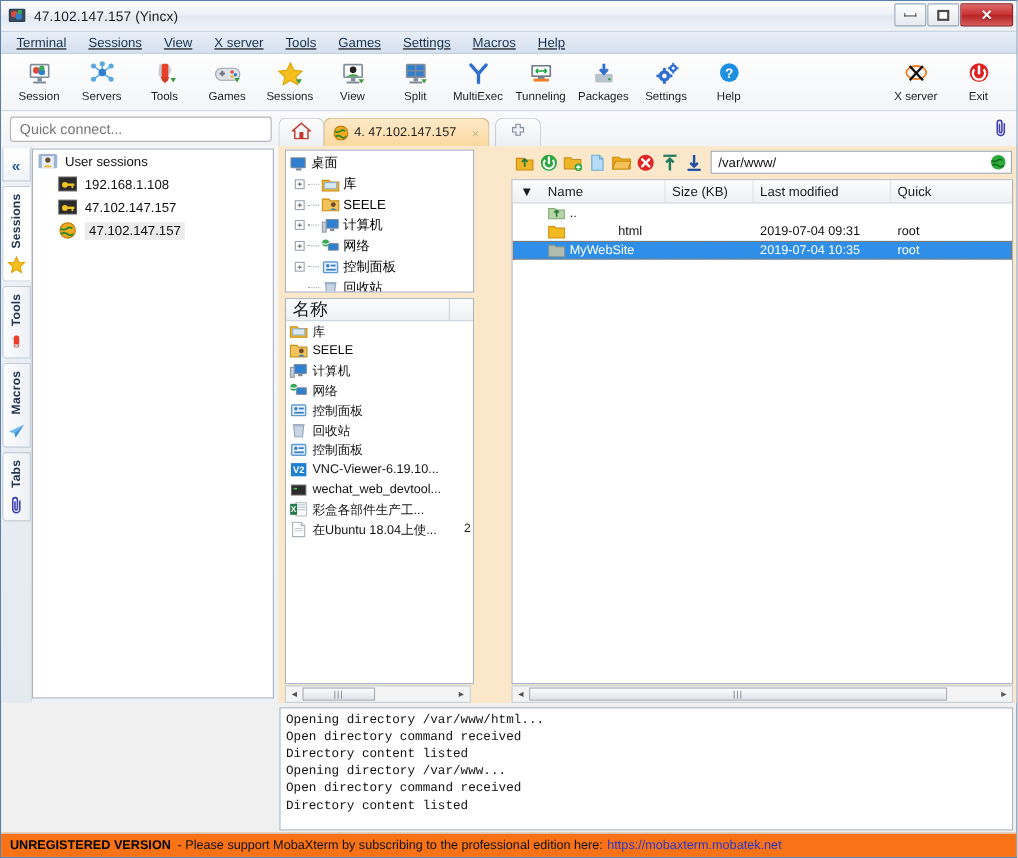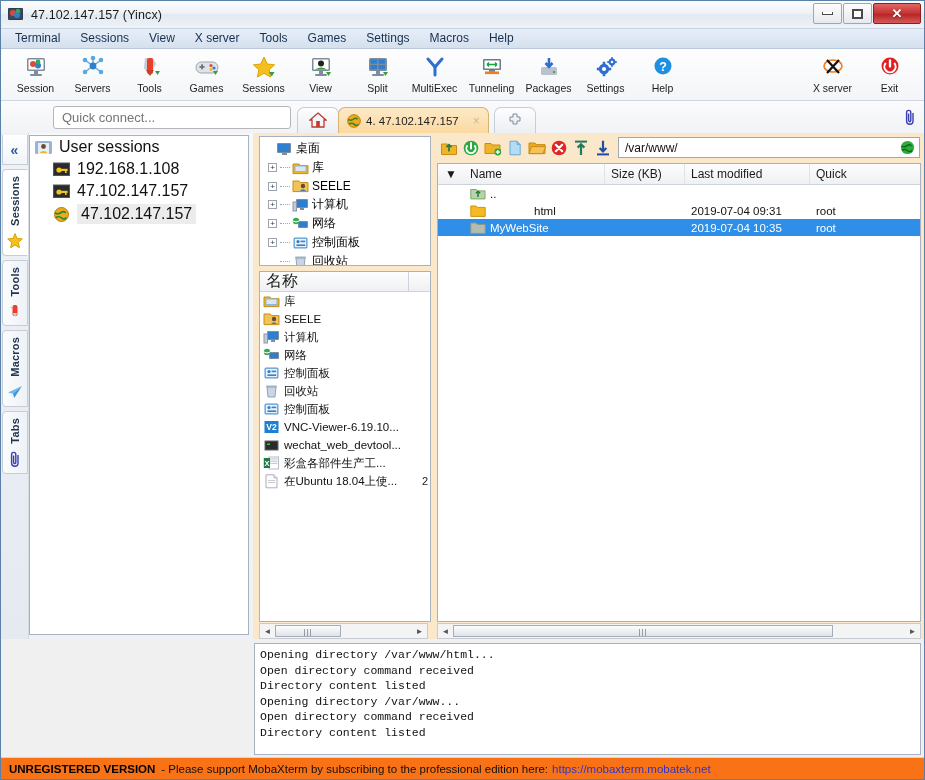--- a/index.html
+++ b/index.html
@@ -52,23 +52,24 @@
   }
   .win-glyph-min { width: 11px; height: 3px; border: 1px solid #4a4a4a; border-top:none; background:#fff;}
   .win-glyph-max { width: 11px; height: 10px; border: 2px solid #4a4a4a; background:#fff; }
   .win-glyph-close { color: #fff; font-size: 13px; font-weight: bold; font-family: "Liberation Sans", sans-serif; text-shadow: 0 1px 1px rgba(0,0,0,.5); }
 
   
   .menubar {
     height: 20px;
     background: linear-gradient(to bottom, #e7eef8, #d5e0ee);
     border-bottom: 1px solid #b9c8da;
-    display: flex; align-items: flex-start;
+    display: flex; align-items: center;
     padding: 0 4px;
     flex: 0 0 auto;
+    text-decoration: underline;
   }
   .menu-item {
     font-size: 12px; color: #16304f;
     padding: 2px 10px; cursor: default; white-space: nowrap;
   }
 
   
   .toolbar {
     height: 52px;
     background: linear-gradient(to bottom, #fefefe 0%, #f3f5f8 100%);
@@ -85,21 +86,21 @@
     cursor: default;
   }
   .tb-ico { height: 25px; width: 30px; position: relative; margin-bottom: 2px; }
   .tb-lbl { font-size: 10.5px; color: #1d1d1d; white-space: nowrap; }
   .tb-spacer { flex: 1 1 auto; }
 
   
   .qcrow { height: 32px; display: flex; align-items: flex-end; flex: 0 0 auto;
     background: linear-gradient(to bottom,#fbfbfc,#f1f3f6);
   }
-  .qc-wrap { width: 252px; padding: 3px 6px 4px 8px; margin-left: 44px; }
+  .qc-wrap { width: 252px; padding: 3px 6px 4px 8px; }
   .qc-input {
     width: 100%; height: 23px; border: 1px solid #b6b6b6;
     border-radius: 3px; background: #fff;
     font-size: 13px; color: #8a8a8a; padding: 0 8px;
     font-family: "Liberation Sans", sans-serif;
   }
   .tabstrip { flex: 1 1 auto; display: flex; align-items: flex-end; height: 32px;
     position: relative; }
   .tab {
     height: 26px; display: flex; align-items: center;
@@ -144,21 +145,21 @@
   }
   .vtab.active { background: #fff; border-right-color:#fff; }
   .vtab-lbl {
     writing-mode: vertical-rl; transform: rotate(180deg);
     font-size: 11px; font-weight: bold; color: #22364f;
     letter-spacing: .2px;
   }
   .vtab-ico { margin-top: 6px; height: 18px; width: 18px; position: relative; }
   .session-panel { flex: 1 1 auto; margin: 2px 4px 4px 0; background: #fff;
     border: 1px solid #a8b2bf; position: relative; overflow: hidden; }
-  .tree-row { display: flex; align-items: center; padding: 2px 4px; font-size: 16px; color:#111; }
+  .tree-row { display: flex; align-items: center; padding: 2px 4px; font-size: 12px; color:#111; }
   .tree-row .ic { width: 20px; height: 17px; margin-right: 5px; position: relative; flex:0 0 auto;}
   .tree-row.child { padding-left: 22px; }
   .tree-row.sel { }
   .tree-row.sel .lbl { background: #ececec; padding: 1px 4px; }
 
   
   .centercol { width: 178px; flex: 0 0 auto; display: flex; flex-direction: column;
      border-left: 3px solid #fbe7c9; }
   .center-tree { height: 130px; background: #fff; border: 1px solid #a8b2bf;
      margin: 3px 0 0 3px; overflow: hidden; position: relative; font-size: 12px;}
@@ -174,21 +175,21 @@
      font-size: 16px; color:#1a1a1a; }
   .clist-head .c1 { flex:1 1 auto; padding-left:6px; }
   .clist-head .c2 { width: 22px; border-left:1px solid #cdd3db; height:100%; }
   .clist-body { flex:1 1 auto; overflow:hidden; }
   .crow { display:flex; align-items:center; height:18px; font-size:11.5px; color:#111; padding-left:3px; white-space:nowrap;}
   .crow .ic { width:17px;height:16px;margin-right:4px;position:relative;flex:0 0 auto;}
   .crow .sz { margin-left:auto; padding-right:2px; font-size:11px; color:#222;}
 
   
   .rightcol { flex: 1 1 auto; display: flex; flex-direction: column;
-     border-left: 3px solid #fbe7c9; min-width:0; }
+     border-left: 3px solid #fbe7c9; min-width:0;padding-left:28px; }
   .sftp-toolbar { height: 26px; display:flex; align-items:center; gap:4px;
      padding: 3px 4px 0 6px; flex:0 0 auto; }
   .sficon { width: 18px; height:18px; position:relative; flex:0 0 auto; }
   .path-box { flex:1 1 auto; height: 21px; border:1px solid #9fa8b4; background:#fff;
      display:flex; align-items:center; padding: 0 4px 0 6px; margin-left:2px; }
   .path-text { flex:1 1 auto; font-size: 12px; color:#111; }
   .sftp-list { flex:1 1 auto; margin: 4px 3px 0 3px; background:#fff;
      border:1px solid #a8b2bf; display:flex; flex-direction:column; min-height:0; }
   .sl-head { height: 21px; display:flex; align-items:center;
      background: linear-gradient(to bottom,#fdfdfd,#eef0f3);
@@ -598,21 +599,21 @@
             </svg>
           </span>
           <span class="lbl">47.102.147.157</span>
         </div>
       </div>
     </div>
 
     <div class="centercol">
 
       <div class="center-tree">
-        <div class="ltree-row" style="padding-left:16px;padding-top:3px;">
+        <div class="ltree-row" style="padding-left:3px;padding-top:3px;">
           <span class="ltree-ic">
             <svg width="17" height="16" viewBox="0 0 17 16">
               <rect x="1" y="2" width="14" height="10" rx="1" fill="#7f8c9b"></rect>
               <rect x="2" y="3" width="12" height="8" fill="#2f7fd0"></rect>
               <rect x="6" y="12" width="5" height="2" fill="#7f8c9b"></rect>
             </svg>
           </span>
           <span>桌面</span>
         </div>
 

